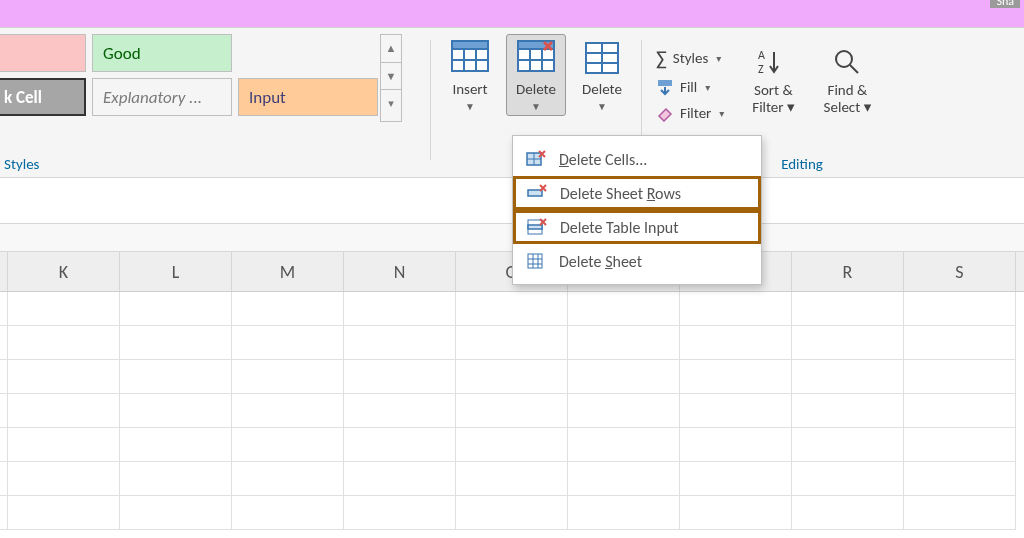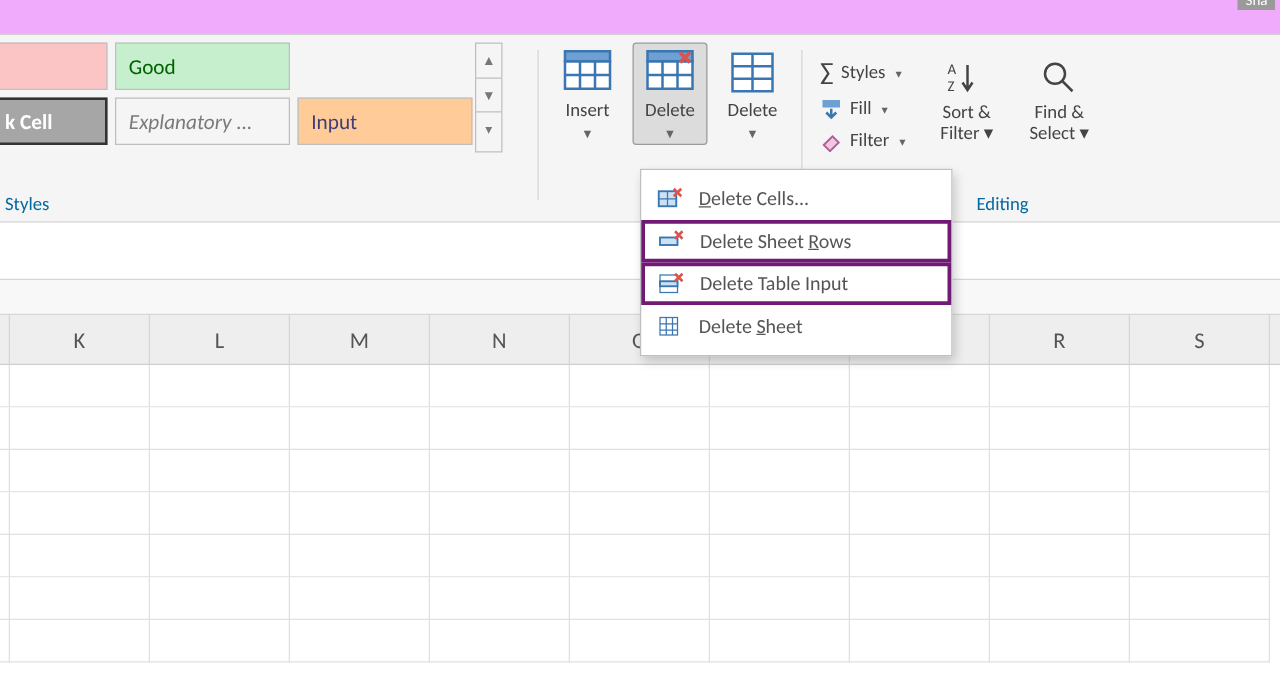--- a/index.html
+++ b/index.html
@@ -178,21 +178,21 @@
     display: flex; align-items: center;
     height: 34px;
     padding: 0 10px 0 10px;
     gap: 12px;
     cursor: pointer;
     font-size: 16px;
     color: #555;
     border: 2px solid transparent;
   }
   .menu-item .mi-icon { width: 22px; height: 20px; flex: none; }
-  .menu-item.highlight { border: 3px solid #701a75; text-align: right; }
+  .menu-item.highlight { border: 3px solid #a16207; text-align: right; }
   .menu-item u { text-decoration: underline; }
   
   svg { display: block; }
 </style>
 </head>
 <body>
 
 <div class="titlebar">
   <span class="share-stub">Sha</span>
 </div>

